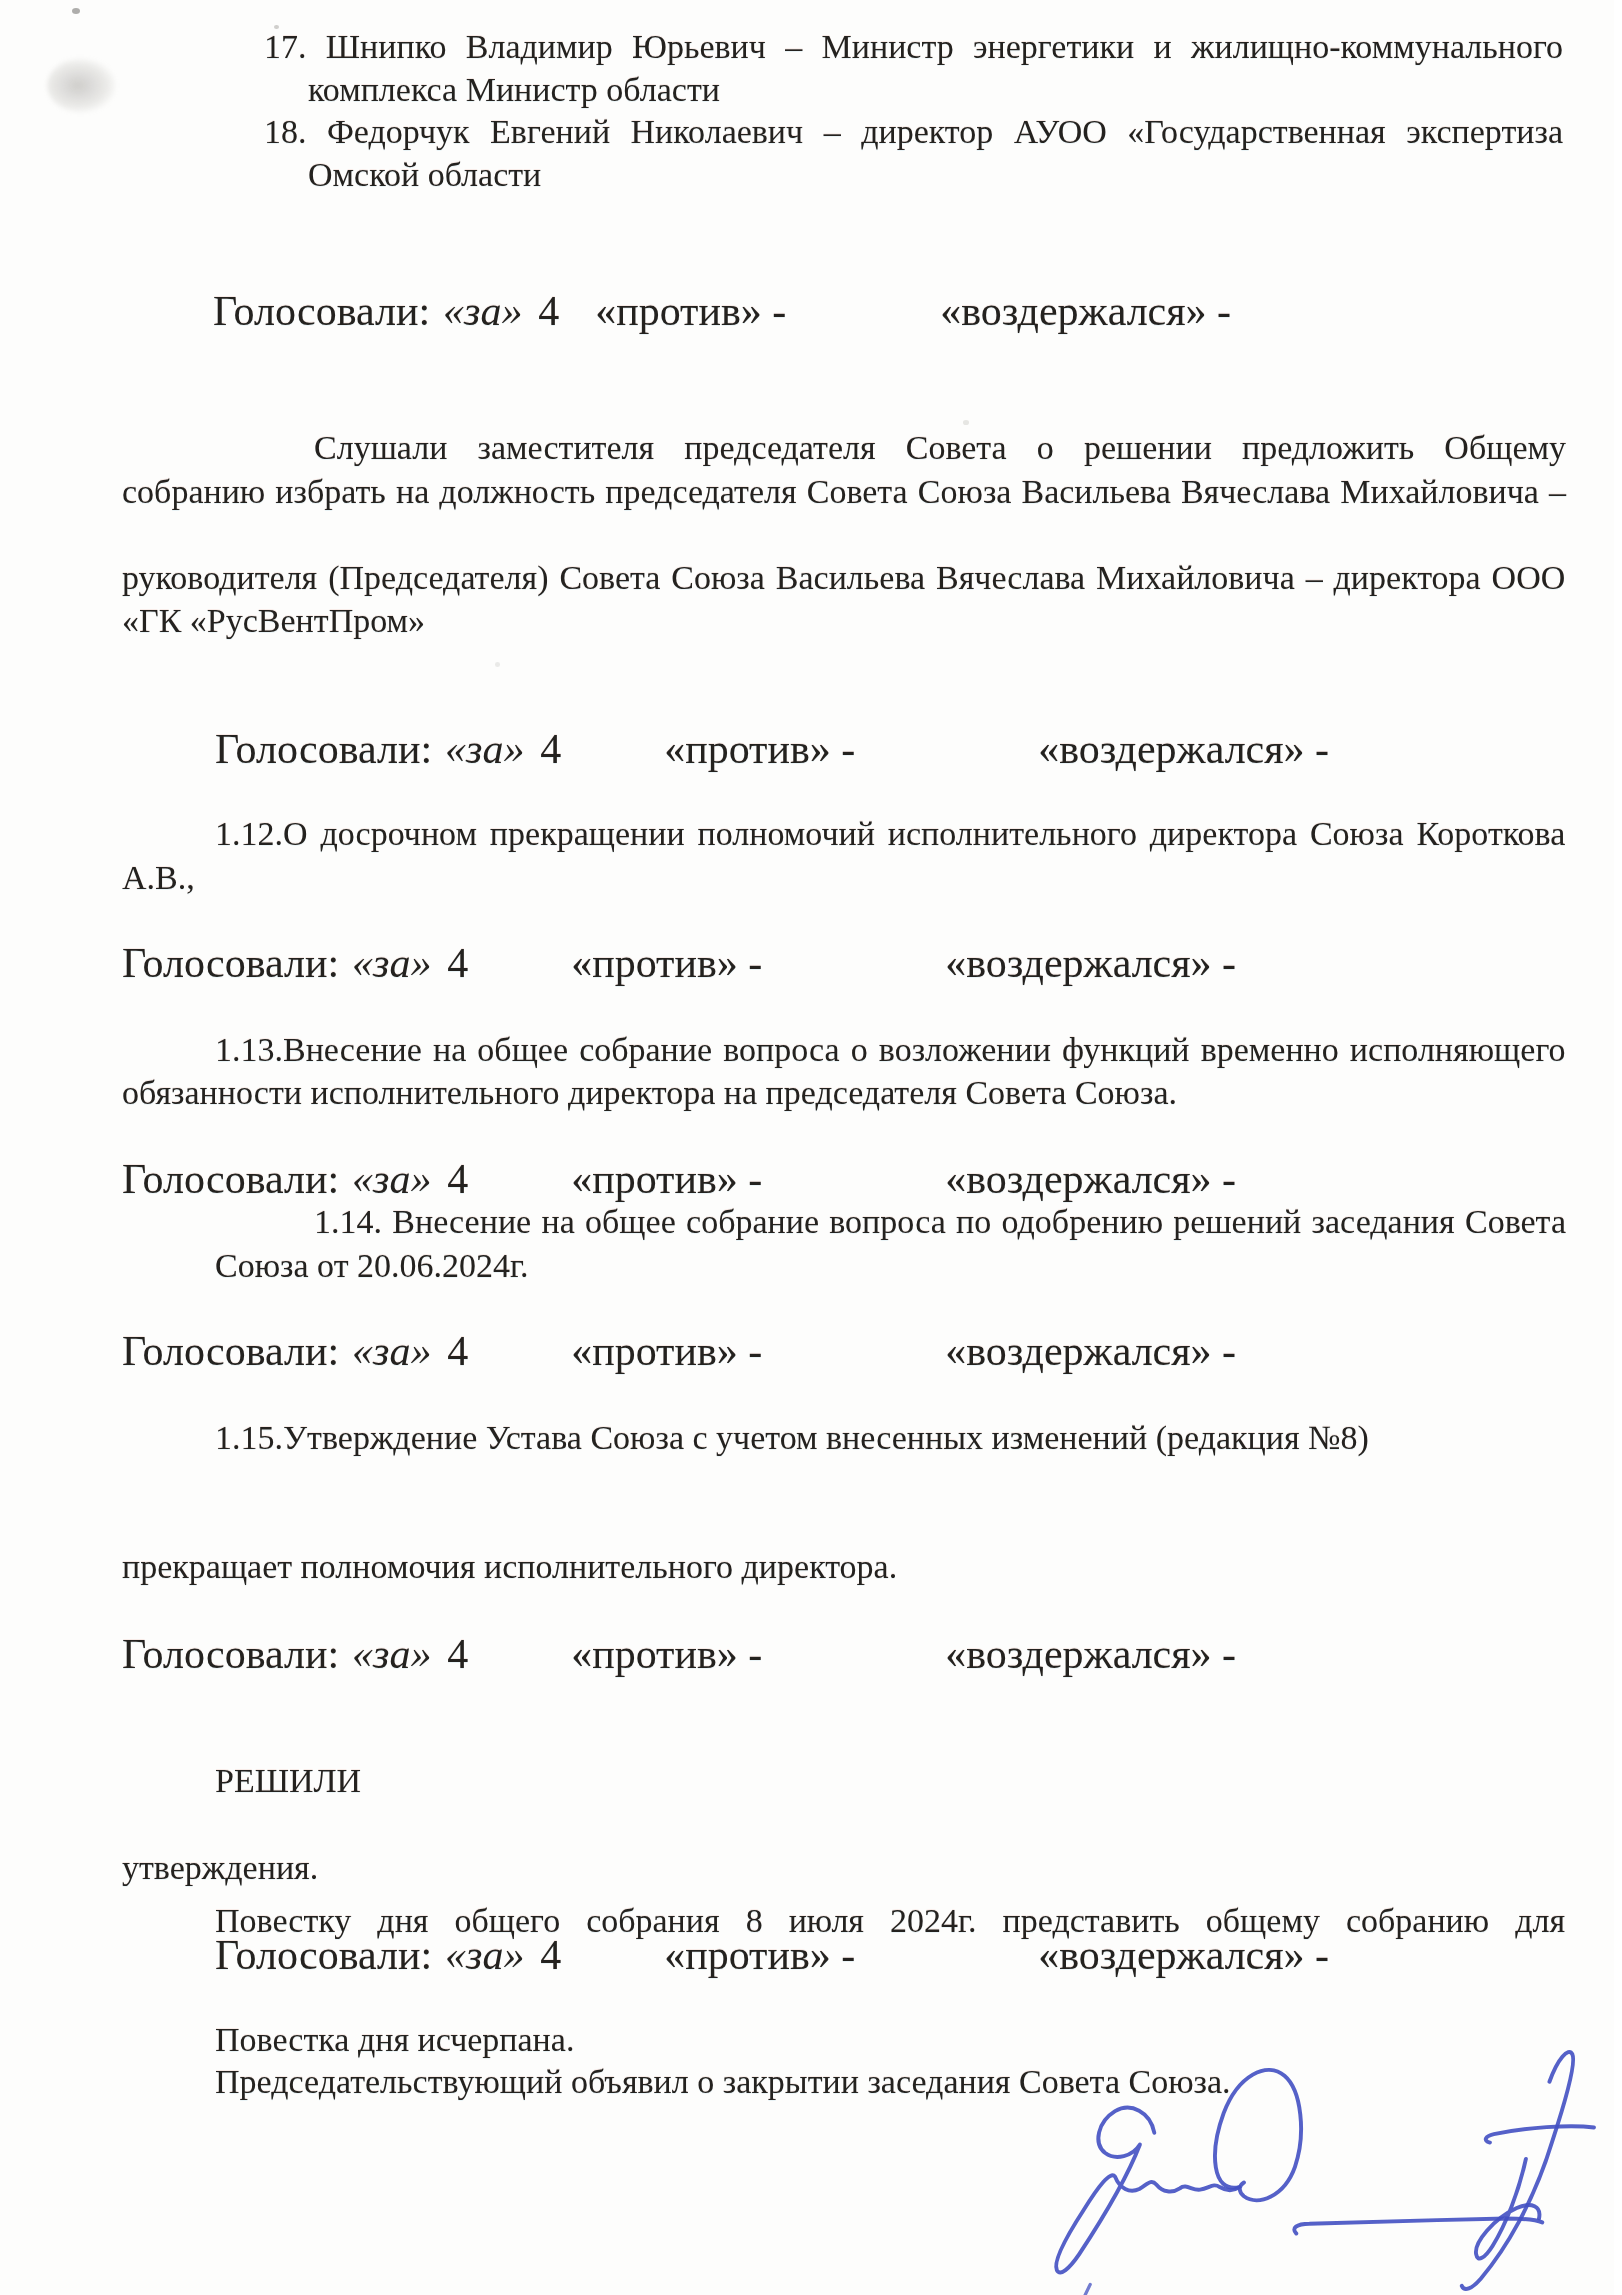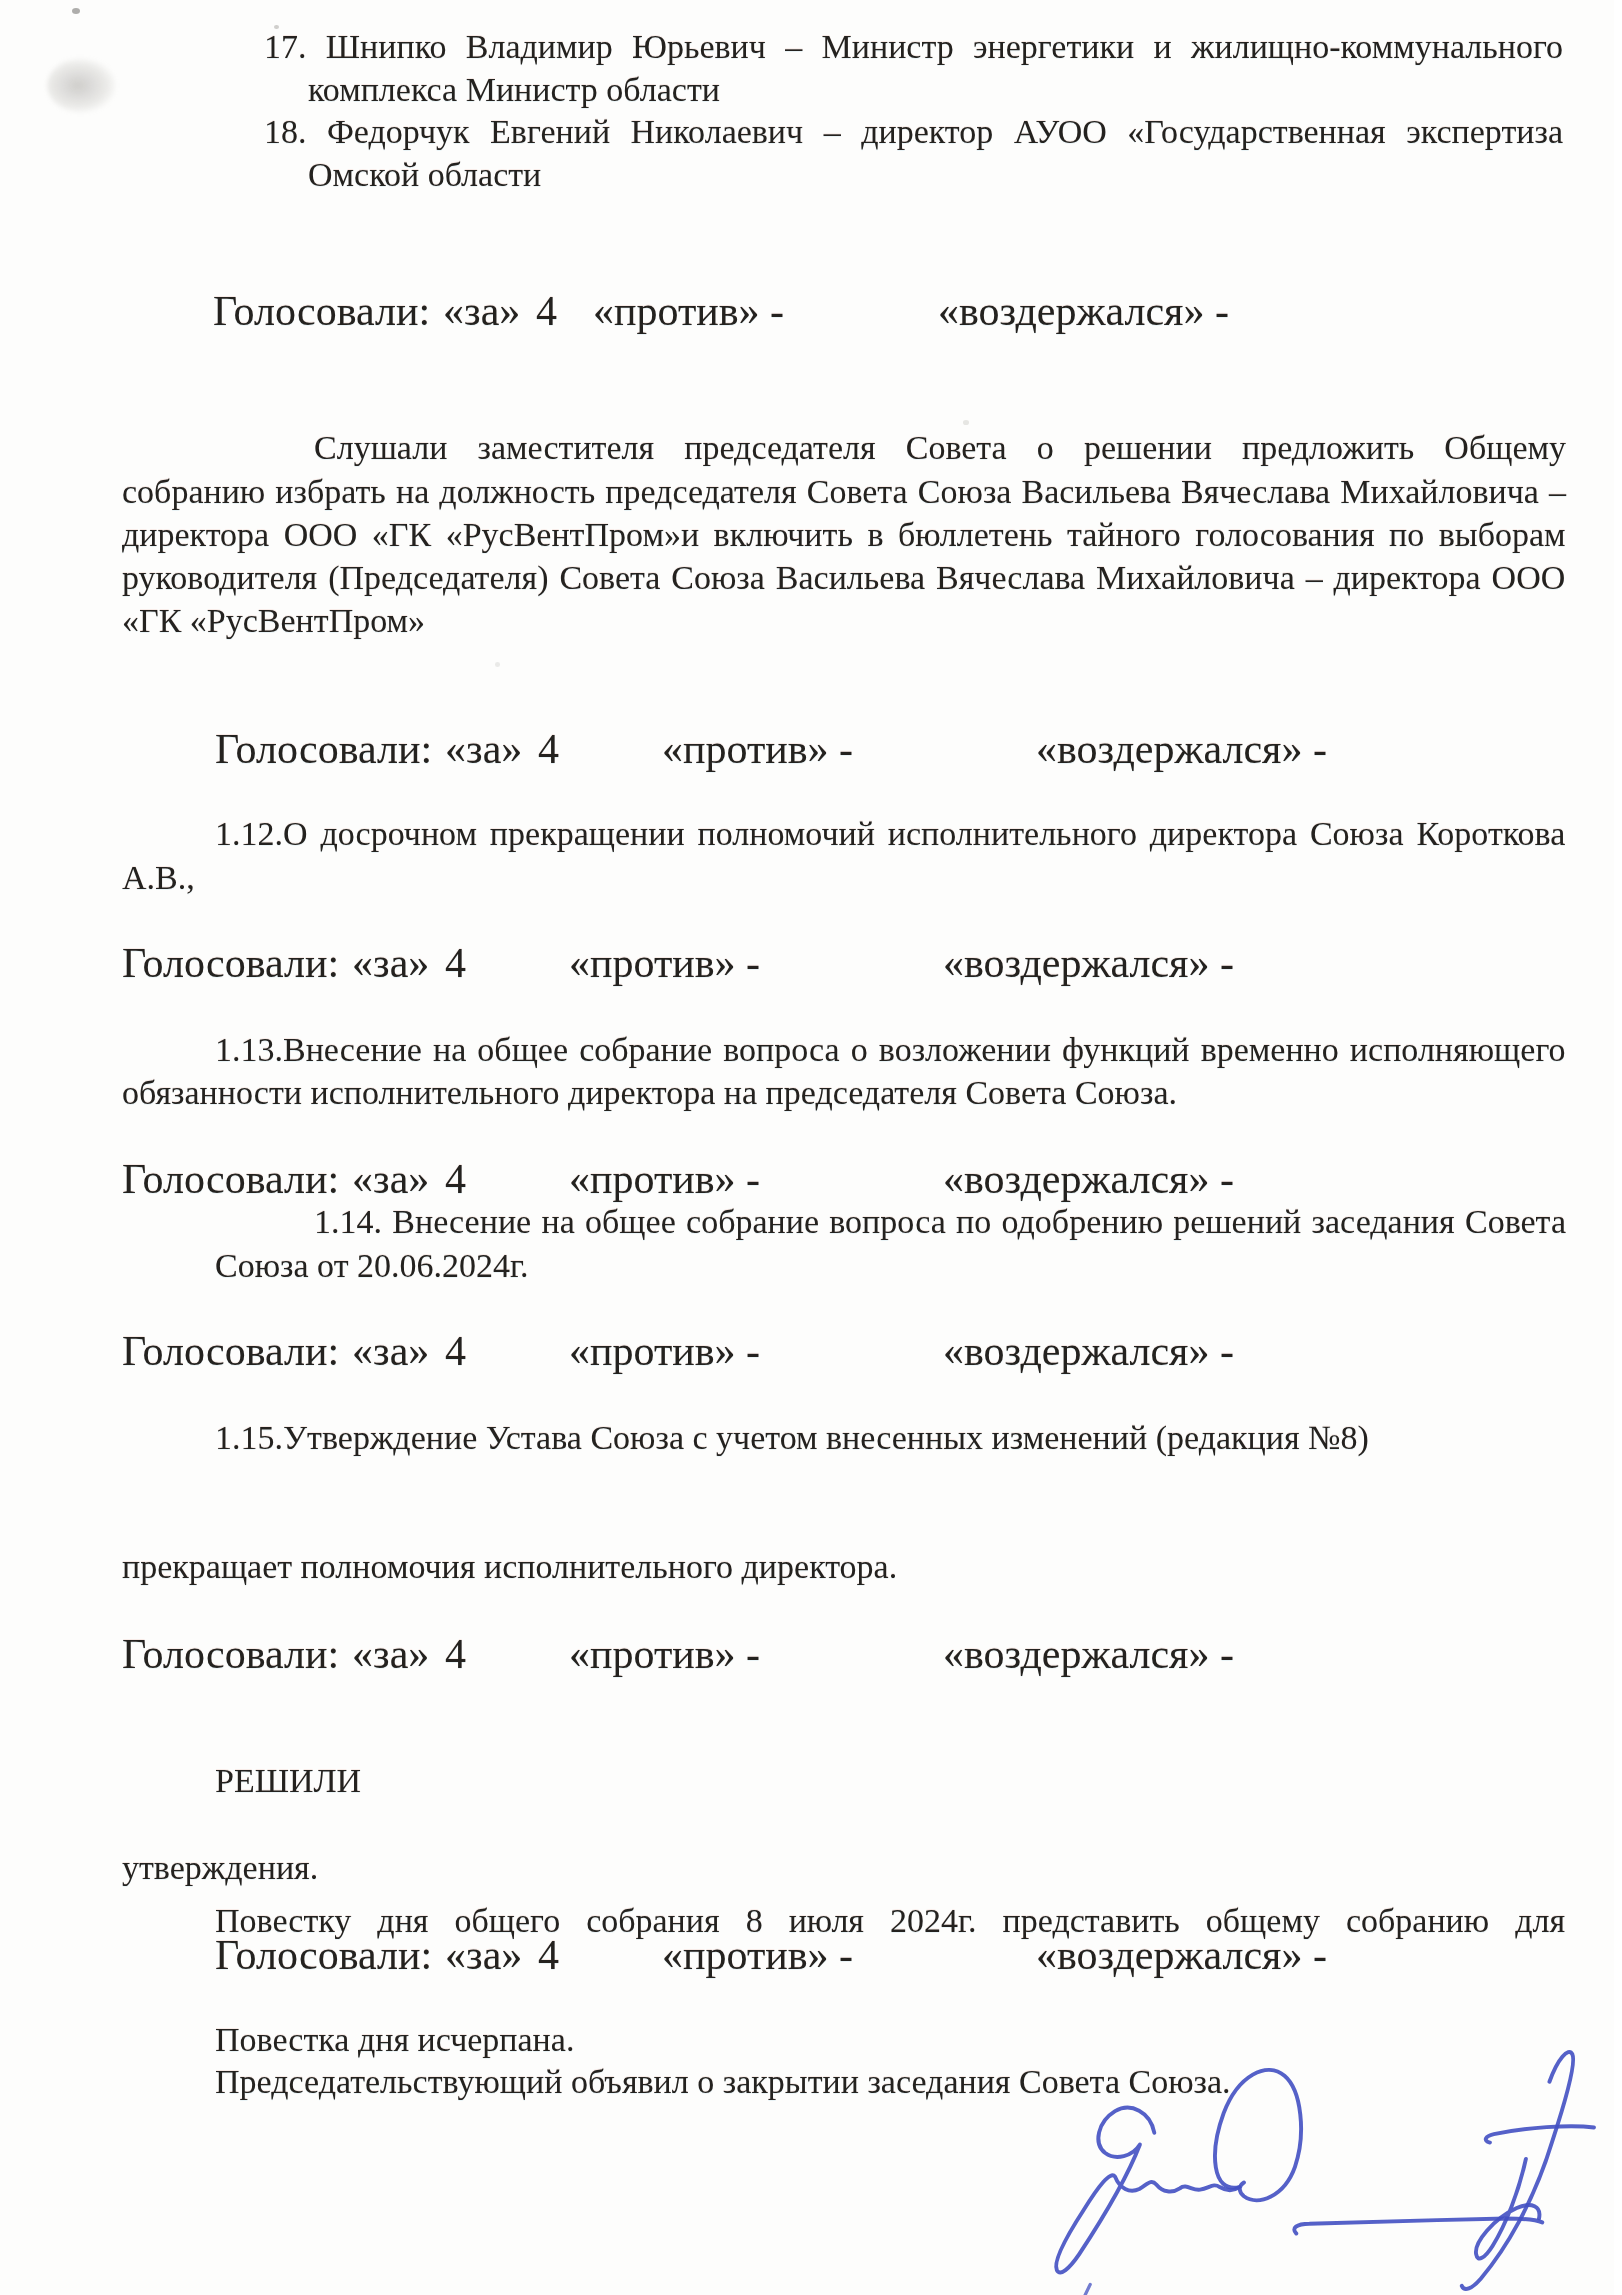--- a/index.html
+++ b/index.html
@@ -15,21 +15,21 @@
     position:absolute;
     font-size:34px;
     line-height:38px;
     white-space:pre;
     text-shadow:0 1.3px 0 rgba(60,160,200,0.10), 0 -1.3px 0 rgba(200,80,50,0.10);
   }
   
   .j{display:block;}
   .vote{position:absolute;display:flex;align-items:center;font-size:42px;line-height:38px;white-space:pre;
         text-shadow:0 1.3px 0 rgba(60,160,200,0.10), 0 -1.3px 0 rgba(200,80,50,0.10);}
-  .vote .vz{margin-left:13px;}
+  .vote .vz{margin-left:13px;font-style:italic;}
   .vote .vc{margin-left:15.7px;}
   .va .vp{margin-left:36px;}
   .va .vab{margin-left:154px;}
   .vbl .vp{margin-left:103px;}
   .vbl .vab{margin-left:183px;}
   .sig-svg{position:absolute;left:0;top:0;pointer-events:none;}
   .smudge{position:absolute;border-radius:50%;pointer-events:none;}
   .smudge-a{left:47px;top:58px;width:69px;height:55px;
     background:radial-gradient(ellipse at 45% 50%, rgba(138,135,130,0.40), rgba(160,158,152,0.18) 55%, rgba(170,168,162,0) 75%);
     filter:blur(2px);}
@@ -53,21 +53,20 @@
   <div class="ln" style="left:308px;top:71px">комплекса Министр области</div>
   <div class="ln j" style="left: 264px; top: 113px; width: 1300px; display: block; word-spacing: 12px;">18. Федорчук Евгений Николаевич – директор АУОО «Государственная экспертиза</div>
   <div class="ln" style="left:308px;top:156px">Омской области</div>
 
   <div class="vote va" style="left:213px;top:292px">
     <span>Голосовали:</span><span class="vz">«за»</span><span class="vc">4</span><span class="vp">«против» -</span><span class="vab">«воздержался» -</span>
   </div>
 
   <div class="ln j" style="left: 314px; top: 429px; width: 1253px; display: block; word-spacing: 21.6px;">Слушали заместителя председателя Совета о решении предложить Общему</div>
   <div class="ln j" style="left: 122px; top: 473px; width: 1445px; display: block; word-spacing: 1.6px;">собранию избрать на должность председателя Совета Союза Васильева Вячеслава Михайловича –</div>
-  <div class="ln j" style="left: 122px; top: 516px; width: 1445px; display: block; word-spacing: 6px;">директора ООО «ГК «РусВентПром»и включить в бюллетень тайного голосования по выборам</div>
   <div class="ln j" style="left: 122px; top: 559px; width: 1445px; display: block; word-spacing: 2.4px;">руководителя (Председателя) Совета Союза Васильева Вячеслава Михайловича – директора ООО</div>
   <div class="ln" style="left:122px;top:602px">«ГК «РусВентПром»</div>
 
   <div class="vote vbl" style="left:215px;top:730px">
     <span>Голосовали:</span><span class="vz">«за»</span><span class="vc">4</span><span class="vp">«против» -</span><span class="vab">«воздержался» -</span>
   </div>
 
   <div class="ln j" style="left: 215px; top: 815px; width: 1351px; display: block; word-spacing: 4.4px;">1.12.О досрочном прекращении полномочий исполнительного директора Союза Короткова</div>
   <div class="ln" style="left:122px;top:859px">А.В.,</div>
 

